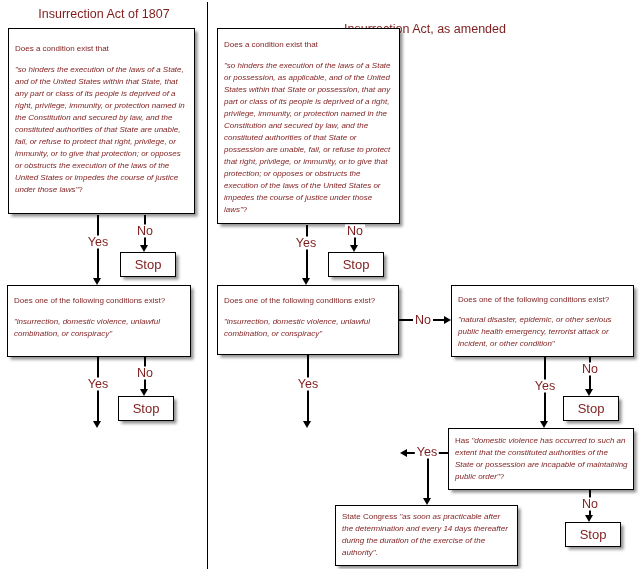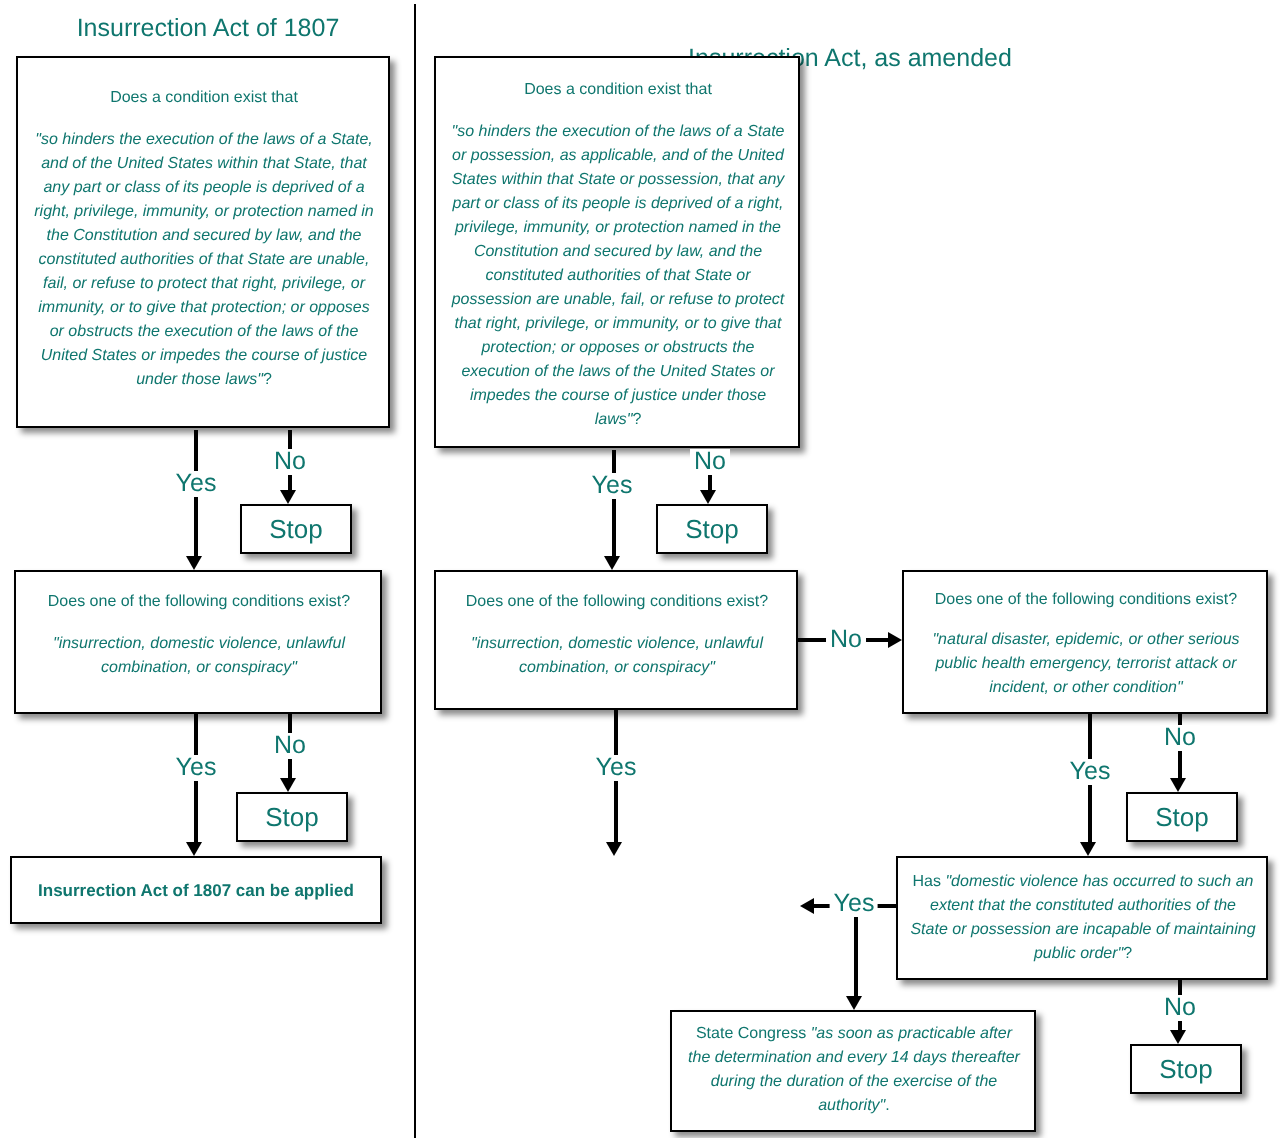--- a/index.html
+++ b/index.html
@@ -1,25 +1,25 @@
 <!DOCTYPE html>
 <html><head>
 <meta charset="utf-8">
 <style>
   html,body{margin:0;padding:0;background:#fff;}
   #canvas{
     position:relative;width:642px;height:569px;background:#fff;
-    font-family:"Liberation Sans","DejaVu Sans",sans-serif;color:#0f766e;overflow:hidden;
+    font-family:"Liberation Sans","DejaVu Sans",sans-serif;color:#7f1d1d;overflow:hidden;
   }
   .title{position:absolute;font-size:12.5px;line-height:15px;text-align:center;}
   .divider{position:absolute;width:1px;background:#000;}
   .box{
     position:absolute;background:#fff;border:1.3px solid #000;box-sizing:border-box;
     box-shadow:2.5px 2.5px 3px rgba(0,0,0,0.45);
-    font-size:8px;line-height:12px;padding:9px 5px 6px 6px;text-align:center;
+    font-size:8px;line-height:12px;padding:9px 5px 6px 6px;
   }
   .box .bh{margin-bottom:9px;}
   .pt-lg{padding-top:14px;}
   .q{font-style:italic;}
   .result{
     display:flex;align-items:center;justify-content:center;text-align:center;
     font-weight:bold;font-size:8.5px;line-height:11px;padding:4px;white-space:pre-line;
   }
   .stop{
     position:absolute;width:56px;height:25px;background:#fff;border:1.5px solid #000;
@@ -81,21 +81,20 @@
   <div class="box pt-lg" style="left:8px;top:28px;width:187px;min-height:186px;">
     <div class="bh">Does a condition exist that</div>
     <div><span class="q">"so hinders the execution of the laws of a State, and of the United States within that State, that any part or class of its people is deprived of a right, privilege, immunity, or protection named in the Constitution and secured by law, and the constituted authorities of that State are unable, fail, or refuse to protect that right, privilege, or immunity, or to give that protection; or opposes or obstructs the execution of the laws of the United States or impedes the course of justice under those laws"</span><span>?</span></div>
   </div>
 
   <div class="box" style="left:7px;top:285px;width:184px;min-height:72px;">
     <div class="bh">Does one of the following conditions exist?</div>
     <div><span class="q">"insurrection, domestic violence, unlawful combination, or conspiracy"</span></div>
   </div>
 
-  <div class="box result" style="left:5px;top:428px;width:186px;min-height:34px;">Insurrection Act of 1807 can be applied</div>
 
   <div class="box" style="left:217px;top:28px;width:183px;min-height:196px;padding-top:10px;">
     <div class="bh">Does a condition exist that</div>
     <div><span class="q">"so hinders the execution of the laws of a State or possession, as applicable, and of the United States within that State or possession, that any part or class of its people is deprived of a right, privilege, immunity, or protection named in the Constitution and secured by law, and the constituted authorities of that State or possession are unable, fail, or refuse to protect that right, privilege, or immunity, or to give that protection; or opposes or obstructs the execution of the laws of the United States or impedes the course of justice under those laws"</span><span>?</span></div>
   </div>
 
   <div class="box" style="left:217px;top:285px;width:182px;min-height:70px;">
     <div class="bh">Does one of the following conditions exist?</div>
     <div><span class="q">"insurrection, domestic violence, unlawful combination, or conspiracy"</span></div>
   </div>

